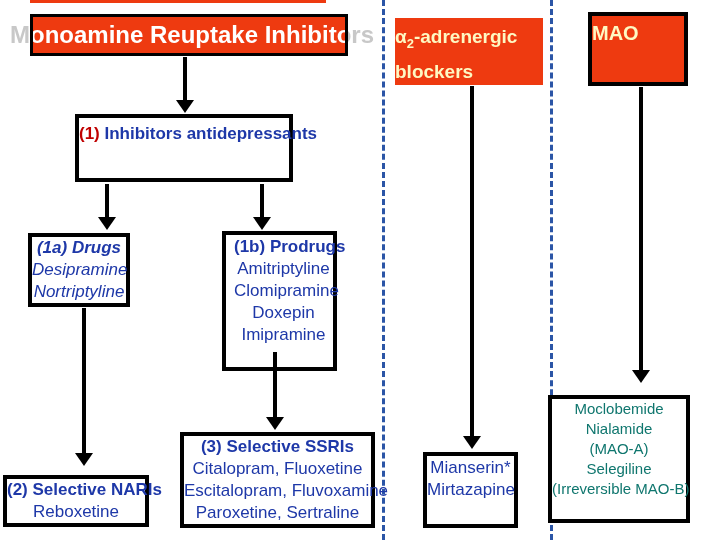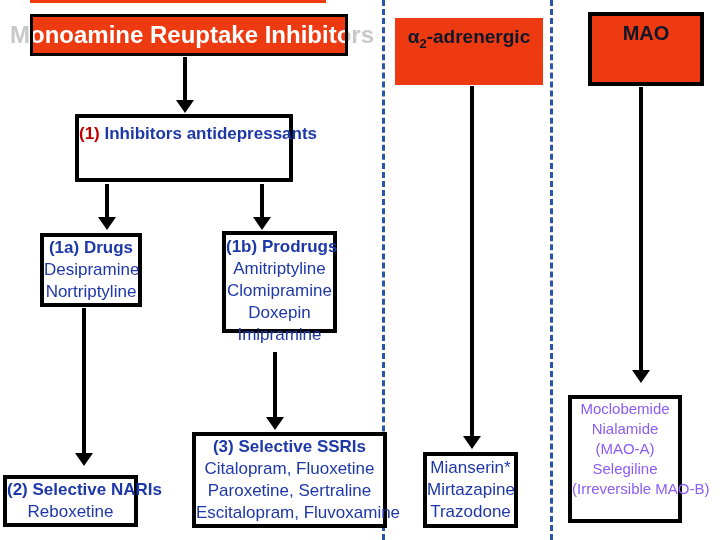--- a/index.html
+++ b/index.html
@@ -11,39 +11,39 @@
   .title-wrap{position:absolute;left:0;top:14px;width:384px;height:42px;
               font-weight:bold;font-size:24px;}
   .title-gray{position:absolute;left:0;top:0;width:384px;height:42px;line-height:42px;
               text-align:center;color:#c8c8c8;white-space:nowrap;}
   .title-box{position:absolute;left:30px;right:36px;top:0;bottom:0;background:#ee3a10;
              border:3px solid #000;overflow:hidden;}
   .title-white{position:absolute;left:-33px;top:-3px;width:384px;height:42px;line-height:42px;
                text-align:center;color:#fff;white-space:nowrap;}
   .top-strip{position:absolute;left:30px;top:0;width:296px;height:3px;background:#ee3a10;}
   
-  .redbox{position:absolute;background:#ee3a10;color:#0f172a;font-weight:bold;
-          text-align:center;box-sizing:border-box;}
+  .redbox{position:absolute;background:#ee3a10;color:#fef9c3;font-weight:bold;
+          box-sizing:border-box;}
   .alpha-box{left:395px;top:18px;width:148px;height:67px;font-size:19px;line-height:28px;padding-top:5px;}
   .alpha-box sub{font-size:13px;}
-  .mao-box{left:588px;top:12px;width:116px;height:74px;border:4px solid #000;
+  .mao-box{left:588px;top:12px;width:100px;height:74px;border:4px solid #000;
            font-size:20px;line-height:30px;padding-top:2px;}
   
   .wbox{position:absolute;background:#fff;border:4px solid #000;box-sizing:border-box;
         text-align:center;color:#1e38a8;font-size:17px;white-space:nowrap;}
   .wbox .bold{font-weight:bold;}
   .box1{left:75px;top:114px;width:218px;height:68px;line-height:29px;padding-top:1px;font-weight:bold;}
   .box1 .num{color:#c00000;}
-  .box1a{left:40px;top:233px;width:102px;height:74px;line-height:22px;}
-  .box1b{left:222px;top:231px;width:115px;height:102px;line-height:22px;padding-top:1px;}
-  .box2{left:3px;top:475px;width:135px;height:52px;line-height:22px;}
-  .box3{left:192px;top:432px;width:195px;height:96px;line-height:22px;}
+  .box1a{left:28px;top:233px;width:102px;height:74px;line-height:22px;font-style:italic;}
+  .box1b{left:222px;top:231px;width:115px;height:140px;line-height:22px;padding-top:1px;padding-left:8px;}
+  .box2{left:3px;top:475px;width:146px;height:52px;line-height:22px;}
+  .box3{left:180px;top:432px;width:195px;height:96px;line-height:22px;}
   .boxalpha{left:423px;top:452px;width:95px;height:76px;line-height:22px;padding-top:1px;}
-  .boxmao{left:568px;top:395px;width:114px;height:128px;line-height:20px;
-          font-size:15px;color:#8b5cf6;}
+  .boxmao{left:548px;top:395px;width:142px;height:128px;line-height:20px;
+          font-size:15px;color:#0f766e;}
   
   .aline{position:absolute;width:4px;background:#000;}
   .ahead{position:absolute;width:0;height:0;border-left:9px solid transparent;
          border-right:9px solid transparent;border-top:13px solid #000;}
 </style>
 </head>
 <body>
 
 <div class="dash" style="left:382px;"></div>
 <div class="dash" style="left:550px;"></div>
@@ -52,20 +52,21 @@
 
 <div class="title-wrap">
   <div class="title-gray">Monoamine Reuptake Inhibitors</div>
   <div class="title-box">
     <div class="title-white">Monoamine Reuptake Inhibitors</div>
   </div>
 </div>
 
 <div class="redbox alpha-box">
   <div><span>α</span><sub>2</sub><span>-adrenergic</span></div>
+  <div>blockers</div>
 </div>
 
 <div class="redbox mao-box">
   <div>MAO</div>
 </div>
 
 <div class="wbox box1">
   <div><span class="num">(1)</span><span> Inhibitors antidepressants</span></div>
 </div>
 
@@ -84,28 +85,27 @@
 </div>
 
 <div class="wbox box2">
   <div class="bold">(2) Selective NARIs</div>
   <div>Reboxetine</div>
 </div>
 
 <div class="wbox box3">
   <div class="bold">(3) Selective SSRIs</div>
   <div>Citalopram, Fluoxetine</div>
+  <div>Escitalopram, Fluvoxamine</div>
   <div>Paroxetine, Sertraline</div>
-  <div>Escitalopram, Fluvoxamine</div>
 </div>
 
 <div class="wbox boxalpha">
   <div>Mianserin*</div>
   <div>Mirtazapine</div>
-  <div>Trazodone</div>
 </div>
 
 <div class="wbox boxmao">
   <div>Moclobemide</div>
   <div>Nialamide</div>
   <div>(MAO-A)</div>
   <div>Selegiline</div>
   <div>(Irreversible MAO-B)</div>
 </div>
 

